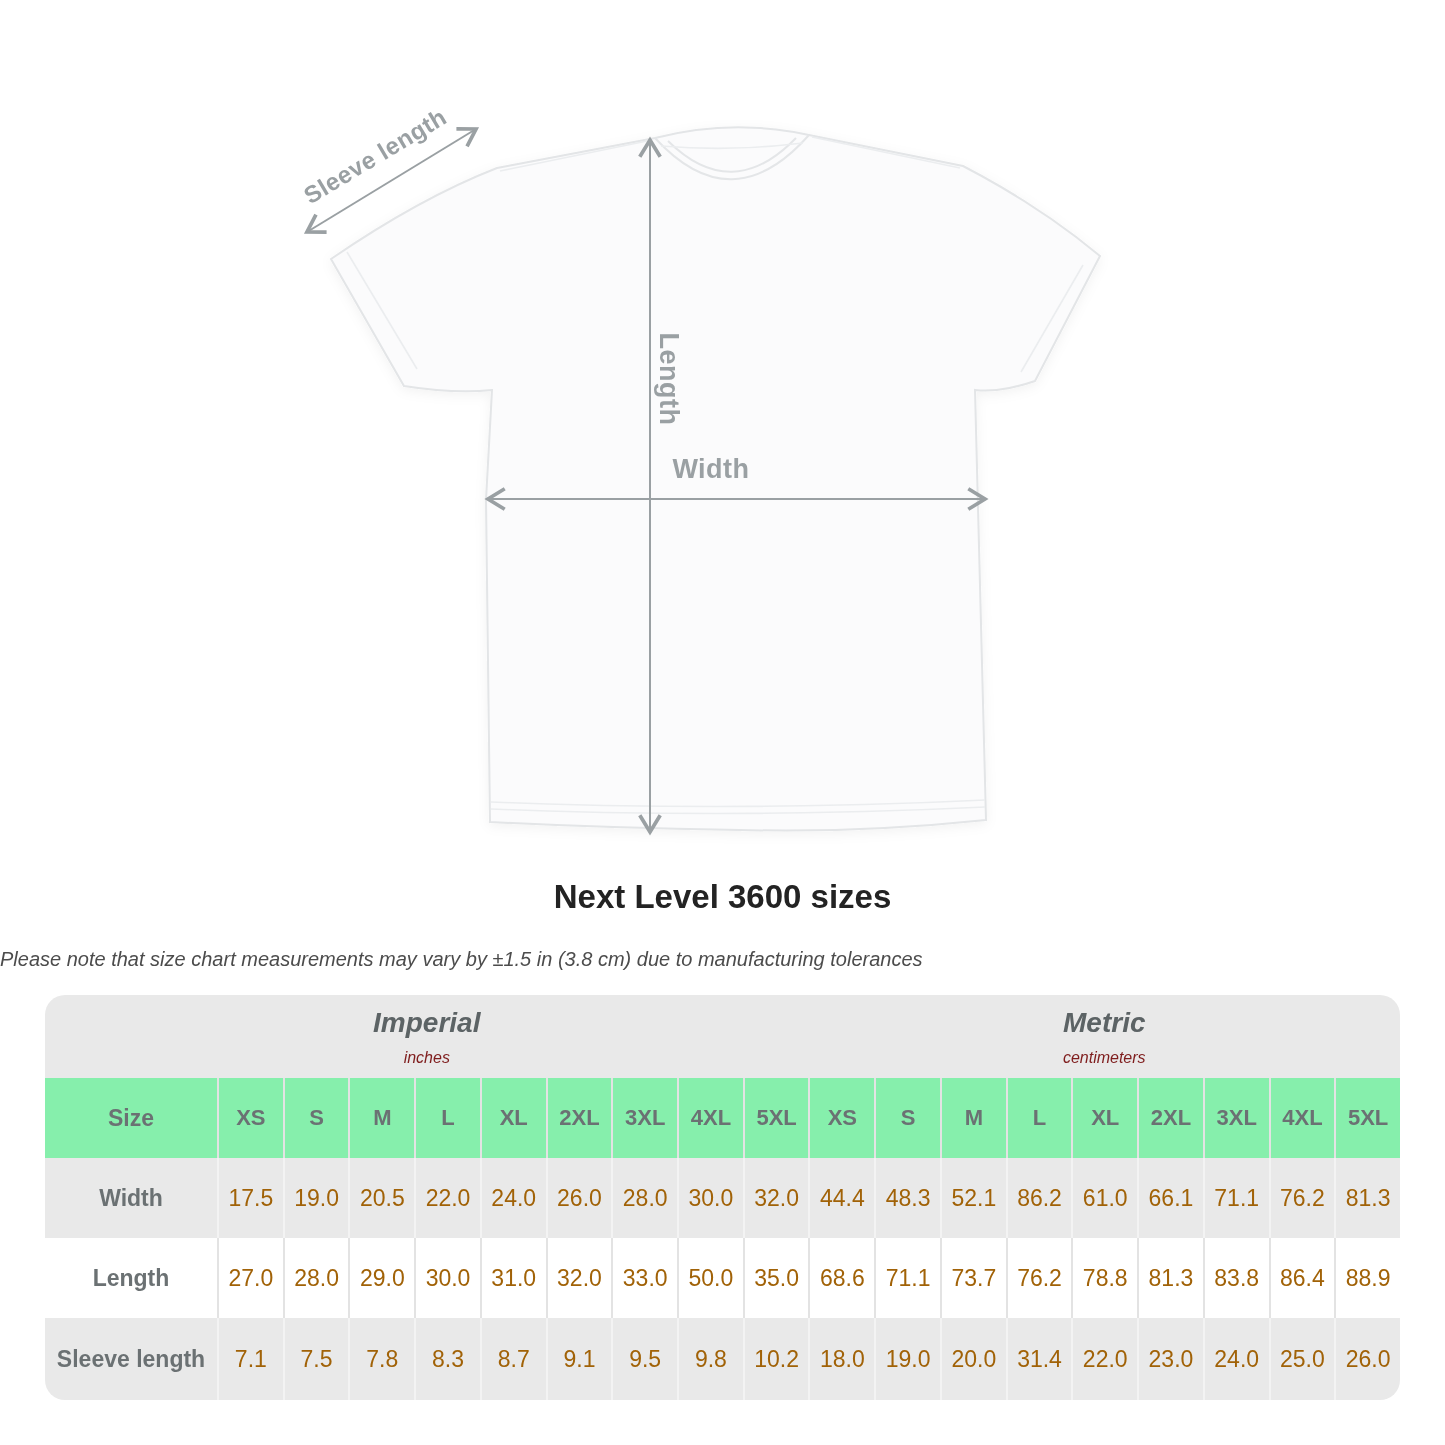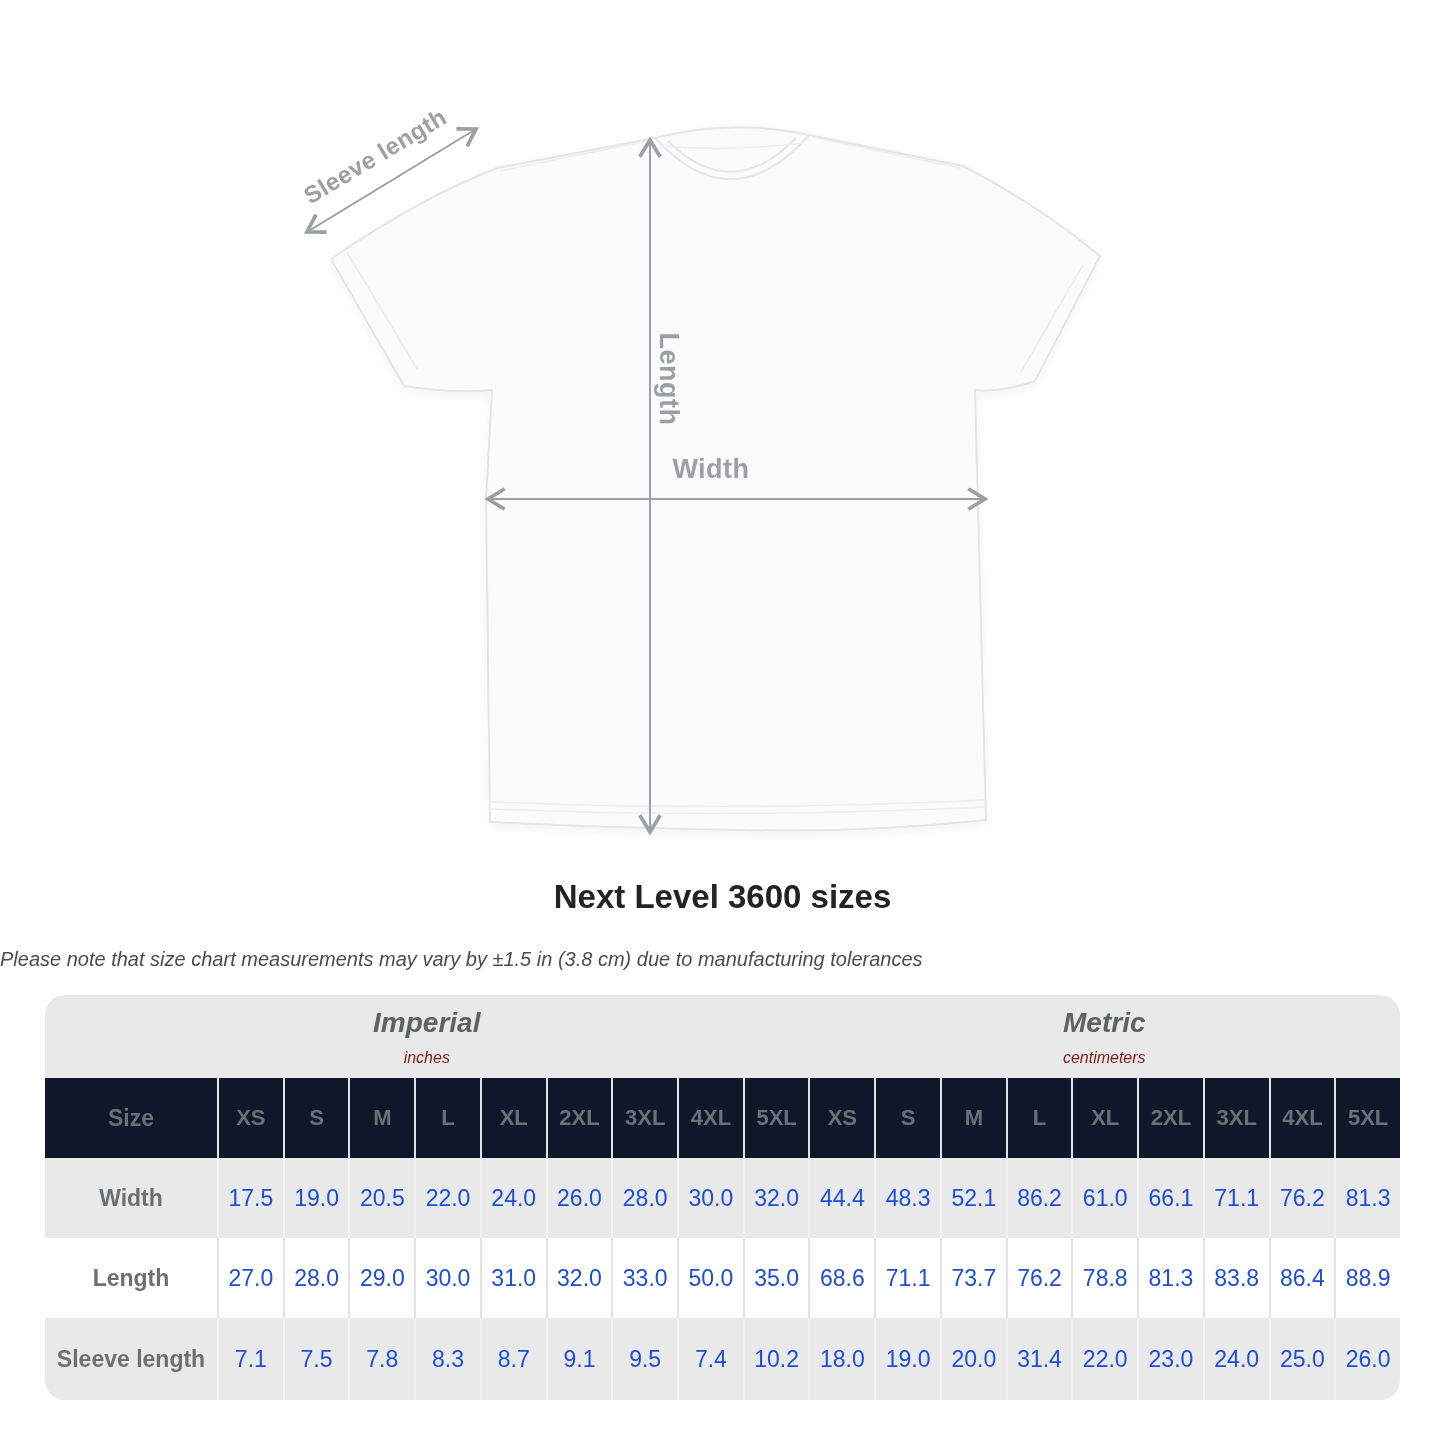--- a/index.html
+++ b/index.html
@@ -31,28 +31,28 @@
     position:absolute;left:45px;top:995px;width:1355px;height:405px;
     border-radius:20px;overflow:hidden;
   }
   .trow{display:grid;grid-template-columns:172px repeat(18,1fr);}
   .band{height:83px;background:#e9e9e9;}
   .band-cell{display:flex;flex-direction:column;align-items:center;justify-content:center;gap:10px;}
   .band-cell.imperial{grid-column:1/11;}
   .band-cell.metric{grid-column:11/20;}
   .group-name{font-size:28px;font-weight:bold;font-style:italic;color:#5c6365;}
   .group-unit{font-size:16px;font-style:italic;color:#7f1d1d;text-align:center;}
-  .r-size{height:80px;background:#0f172a;}
+  .r-size{height:80px;background:#86efac;}
   .r-width{height:80px;background:#e9e9e9;}
   .r-length{height:80px;background:#ffffff;}
   .r-sleeve{height:82px;background:#e9e9e9;}
   .cell{display:flex;align-items:center;justify-content:center;}
   .lbl{font-size:23px;font-weight:bold;color:#6b7173;}
   .hdr{font-size:22px;font-weight:bold;color:#6b7173;}
-  .val{font-size:23px;color:#1d4ed8;}
+  .val{font-size:23px;color:#a16207;}
   
   .r-size .cell + .cell,
   .r-length .cell + .cell{border-left:2px solid #e3e3e3;}
   .r-width .cell + .cell,
   .r-sleeve .cell + .cell{border-left:2px solid #f3f3f3;}
 </style>
 </head>
 <body>
 
 <div id="page">
@@ -181,21 +181,21 @@
 
     <div class="trow r-sleeve">
       <div class="cell lbl">Sleeve length</div>
       <div class="cell val">7.1</div>
       <div class="cell val">7.5</div>
       <div class="cell val">7.8</div>
       <div class="cell val">8.3</div>
       <div class="cell val">8.7</div>
       <div class="cell val">9.1</div>
       <div class="cell val">9.5</div>
-      <div class="cell val">7.4</div>
+      <div class="cell val">9.8</div>
       <div class="cell val">10.2</div>
       <div class="cell val">18.0</div>
       <div class="cell val">19.0</div>
       <div class="cell val">20.0</div>
       <div class="cell val">31.4</div>
       <div class="cell val">22.0</div>
       <div class="cell val">23.0</div>
       <div class="cell val">24.0</div>
       <div class="cell val">25.0</div>
       <div class="cell val">26.0</div>

